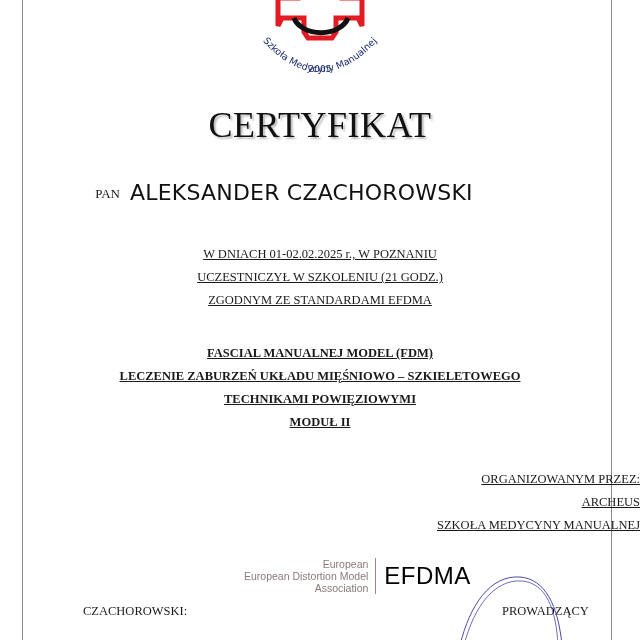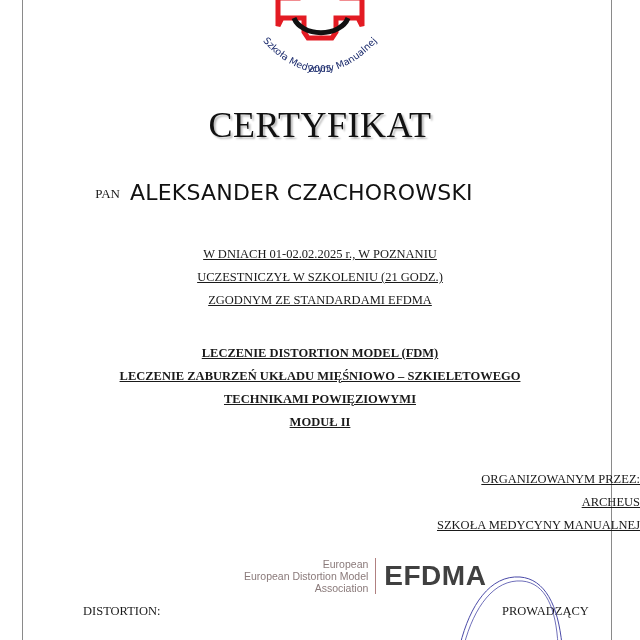--- a/index.html
+++ b/index.html
@@ -40,22 +40,22 @@
     .organizers { top: 468px; text-align: right; }
     .efdma {
       position: absolute; top: 556px; left: 244px; height: 40px; display: flex; align-items: center;
     }
     .efdma .small {
       text-align: right; font-family: "Liberation Sans", sans-serif; font-size: 10.5px;
       line-height: 12px; color: #8a7a7a; padding-right: 7px;
     }
     .efdma .divider { width: 1px; height: 36px; background: #b08080; }
     .efdma .big {
-      font-family: "Liberation Sans", sans-serif; font-weight: bold; font-size: 28px;
-      color: #404040; padding-left: 8px; letter-spacing: 0.5px;
+      font-family: "Liberation Sans", sans-serif; font-weight: normal; font-size: 24px;
+      color: #000000; padding-left: 8px; letter-spacing: 0.5px;
     }
     .sig-label {
       position: absolute; top: 604px; font-family: "Liberation Serif", serif; font-size: 12.5px;
     }
     .sig-left { left: 83px; }
     .sig-right { left: 502px; }
     .stamp { position: absolute; left: 450px; top: 565px; width: 140px; height: 80px; }
   </style>
 </head>
 <body>
@@ -82,21 +82,21 @@
   <span class="name">ALEKSANDER CZACHOROWSKI</span>
 </div>
 
 <div class="block details">
   <div>W DNIACH 01-02.02.2025 r., W POZNANIU</div>
   <div>UCZESTNICZYŁ W  SZKOLENIU (21 GODZ.)</div>
   <div>ZGODNYM ZE STANDARDAMI EFDMA</div>
 </div>
 
 <div class="block course">
-  <div>LECZENIE DISTORTION MODEL (FDM)</div>
+  <div>FASCIAL MANUALNEJ MODEL (FDM)</div>
   <div>LECZENIE ZABURZEŃ UKŁADU MIĘŚNIOWO – SZKIELETOWEGO</div>
   <div>TECHNIKAMI POWIĘZIOWYMI</div>
   <div>MODUŁ II</div>
 </div>
 
 <div class="block organizers">
   <div>ORGANIZOWANYM PRZEZ:</div>
   <div>ARCHEUS</div>
   <div>SZKOŁA MEDYCYNY MANUALNEJ</div>
 </div>
@@ -104,19 +104,19 @@
 <div class="efdma">
   <div class="small">
     <div>European</div>
     <div>European Distortion Model</div>
     <div>Association</div>
   </div>
   <div class="divider"></div>
   <div class="big">EFDMA</div>
 </div>
 
-<div class="sig-label sig-left">DISTORTION:</div>
+<div class="sig-label sig-left">CZACHOROWSKI:</div>
 <div class="sig-label sig-right">PROWADZĄCY</div>
 
 <svg class="stamp" viewBox="0 0 140 80">
   <path d="M10 80 C 20 40, 40 10, 70 12 C 95 14, 108 40, 112 80" fill="none" stroke="#4a4aa8" stroke-width="1"></path>
   <path d="M14 80 C 24 42, 44 14, 72 16 C 96 18, 106 44, 108 80" fill="none" stroke="#4a4aa8" stroke-width="0.8"></path>
 </svg>
 
 </body></html>

